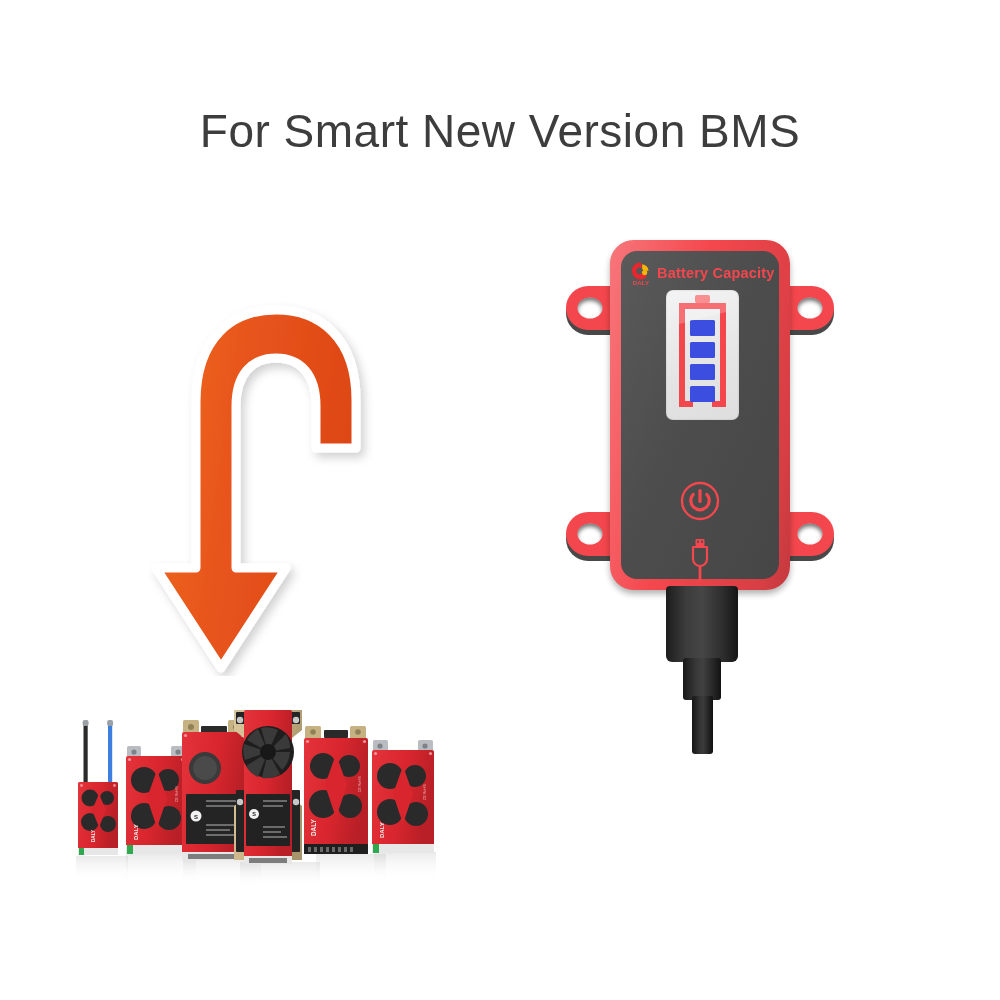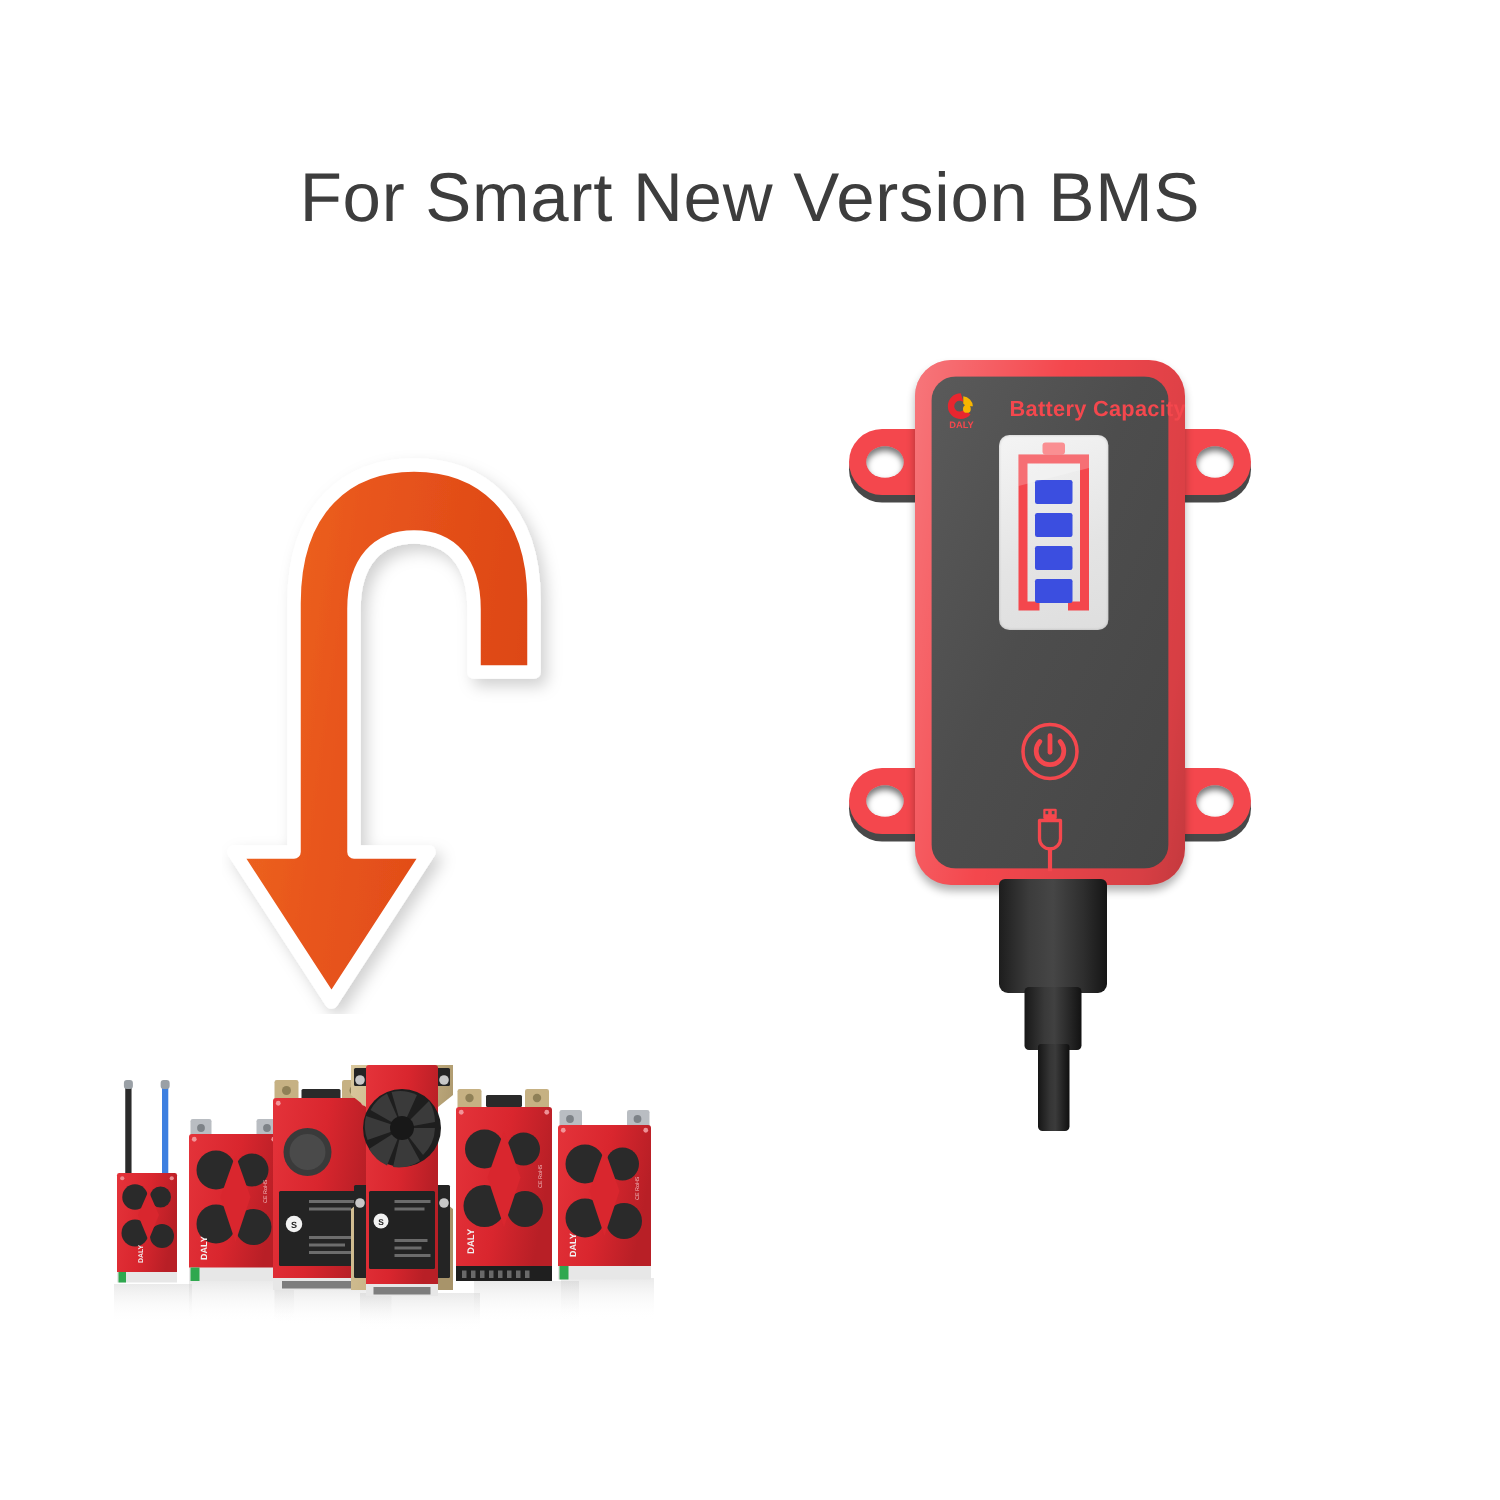--- a/index.html
+++ b/index.html
@@ -125,21 +125,21 @@
 
   
   .brand-row {
     position: absolute;
     left: 8px;
     top: 9px;
     right: 4px;
     height: 26px;
     display: flex;
     align-items: center;
-    gap: 20px;
+    gap: 4px;
   }
   .brand-logo {
     position: relative;
     width: 24px;
     height: 26px;
     flex: none;
   }
   .brand-text {
     font-size: 14.5px;
     font-weight: bold;

